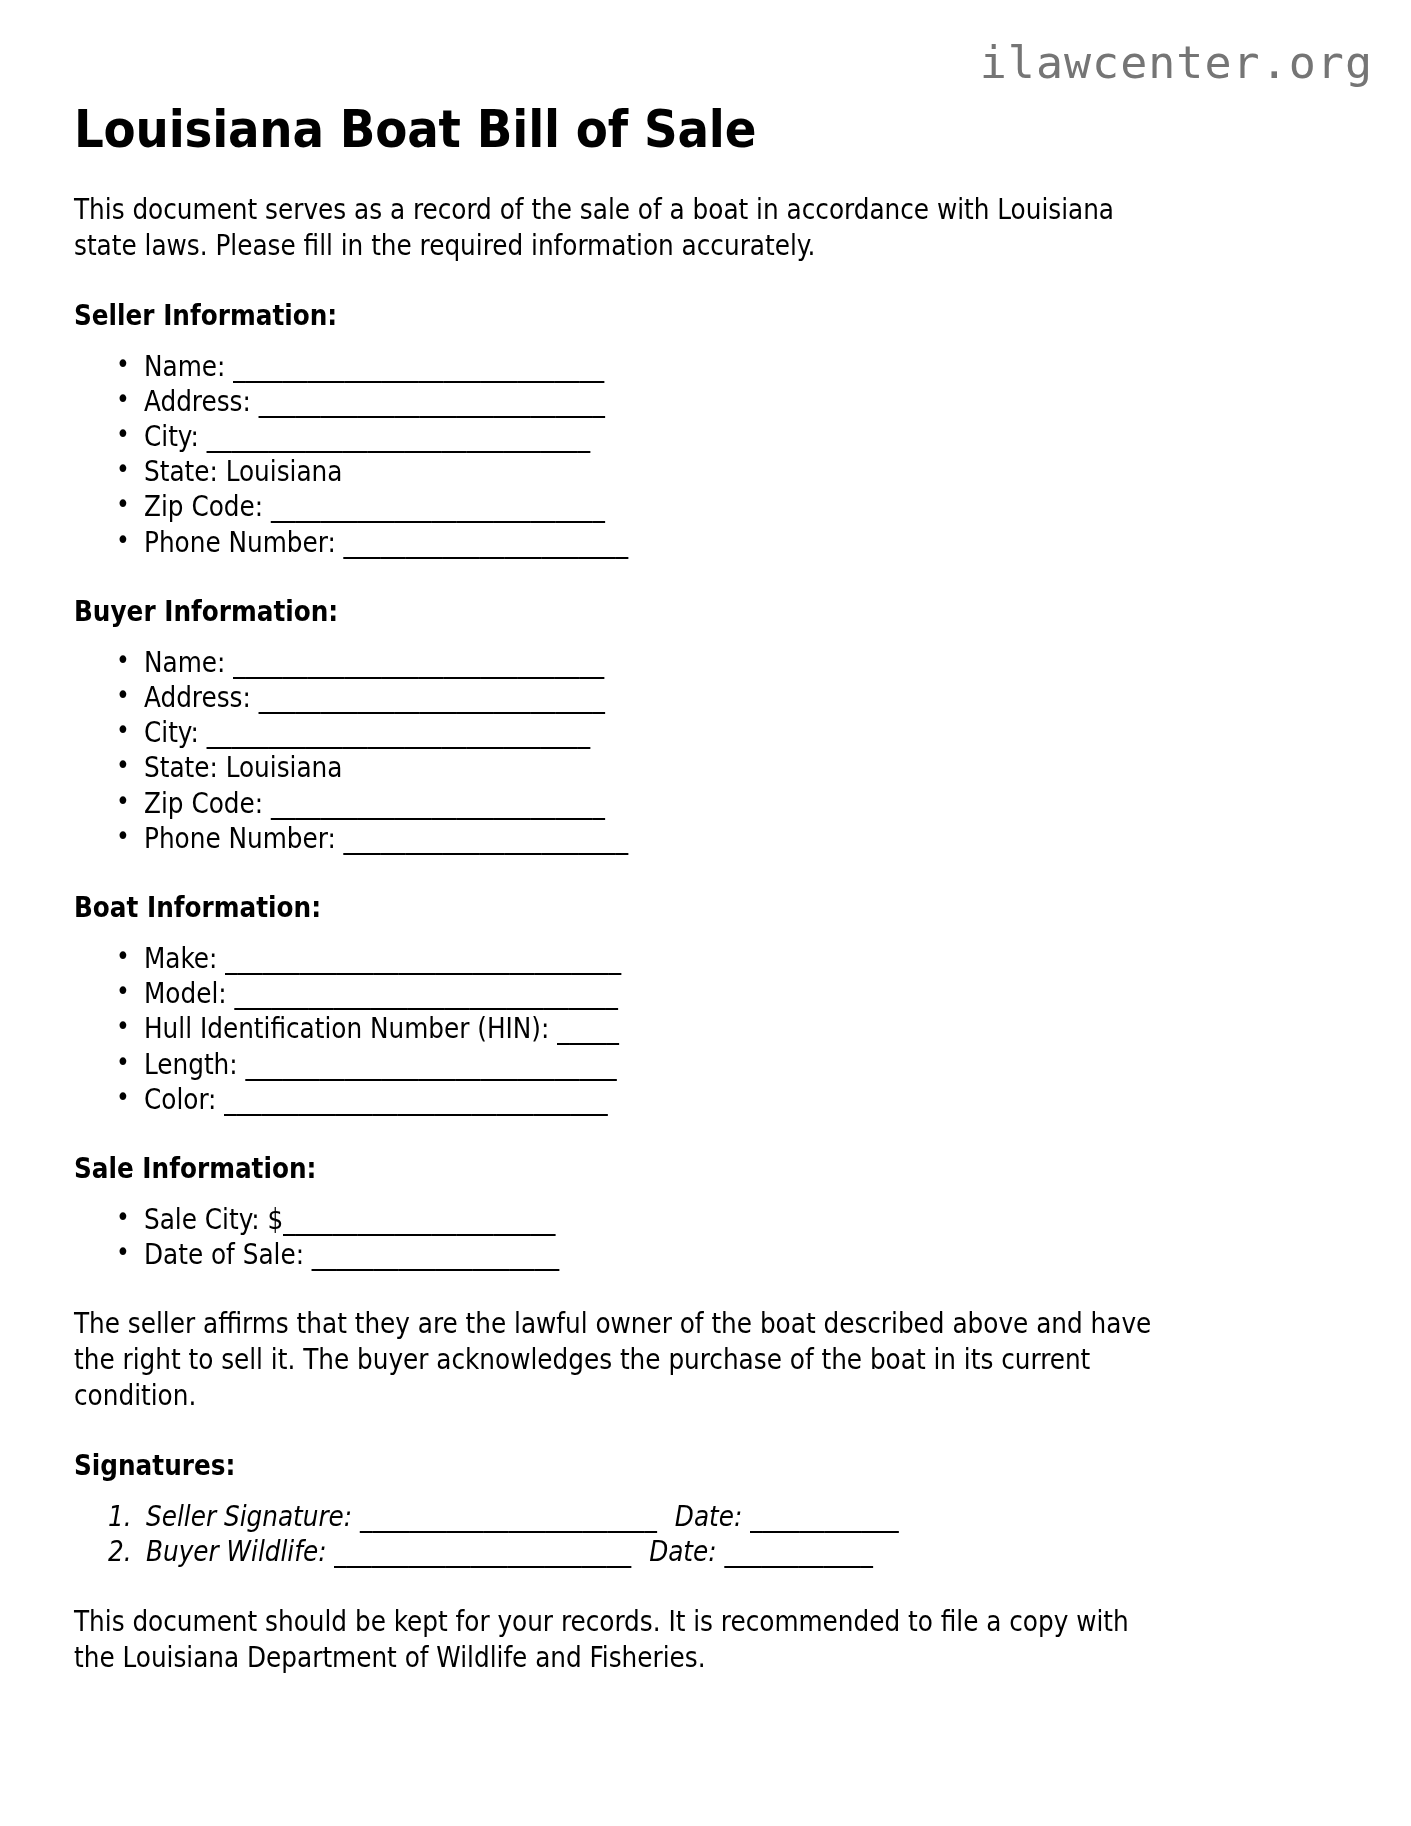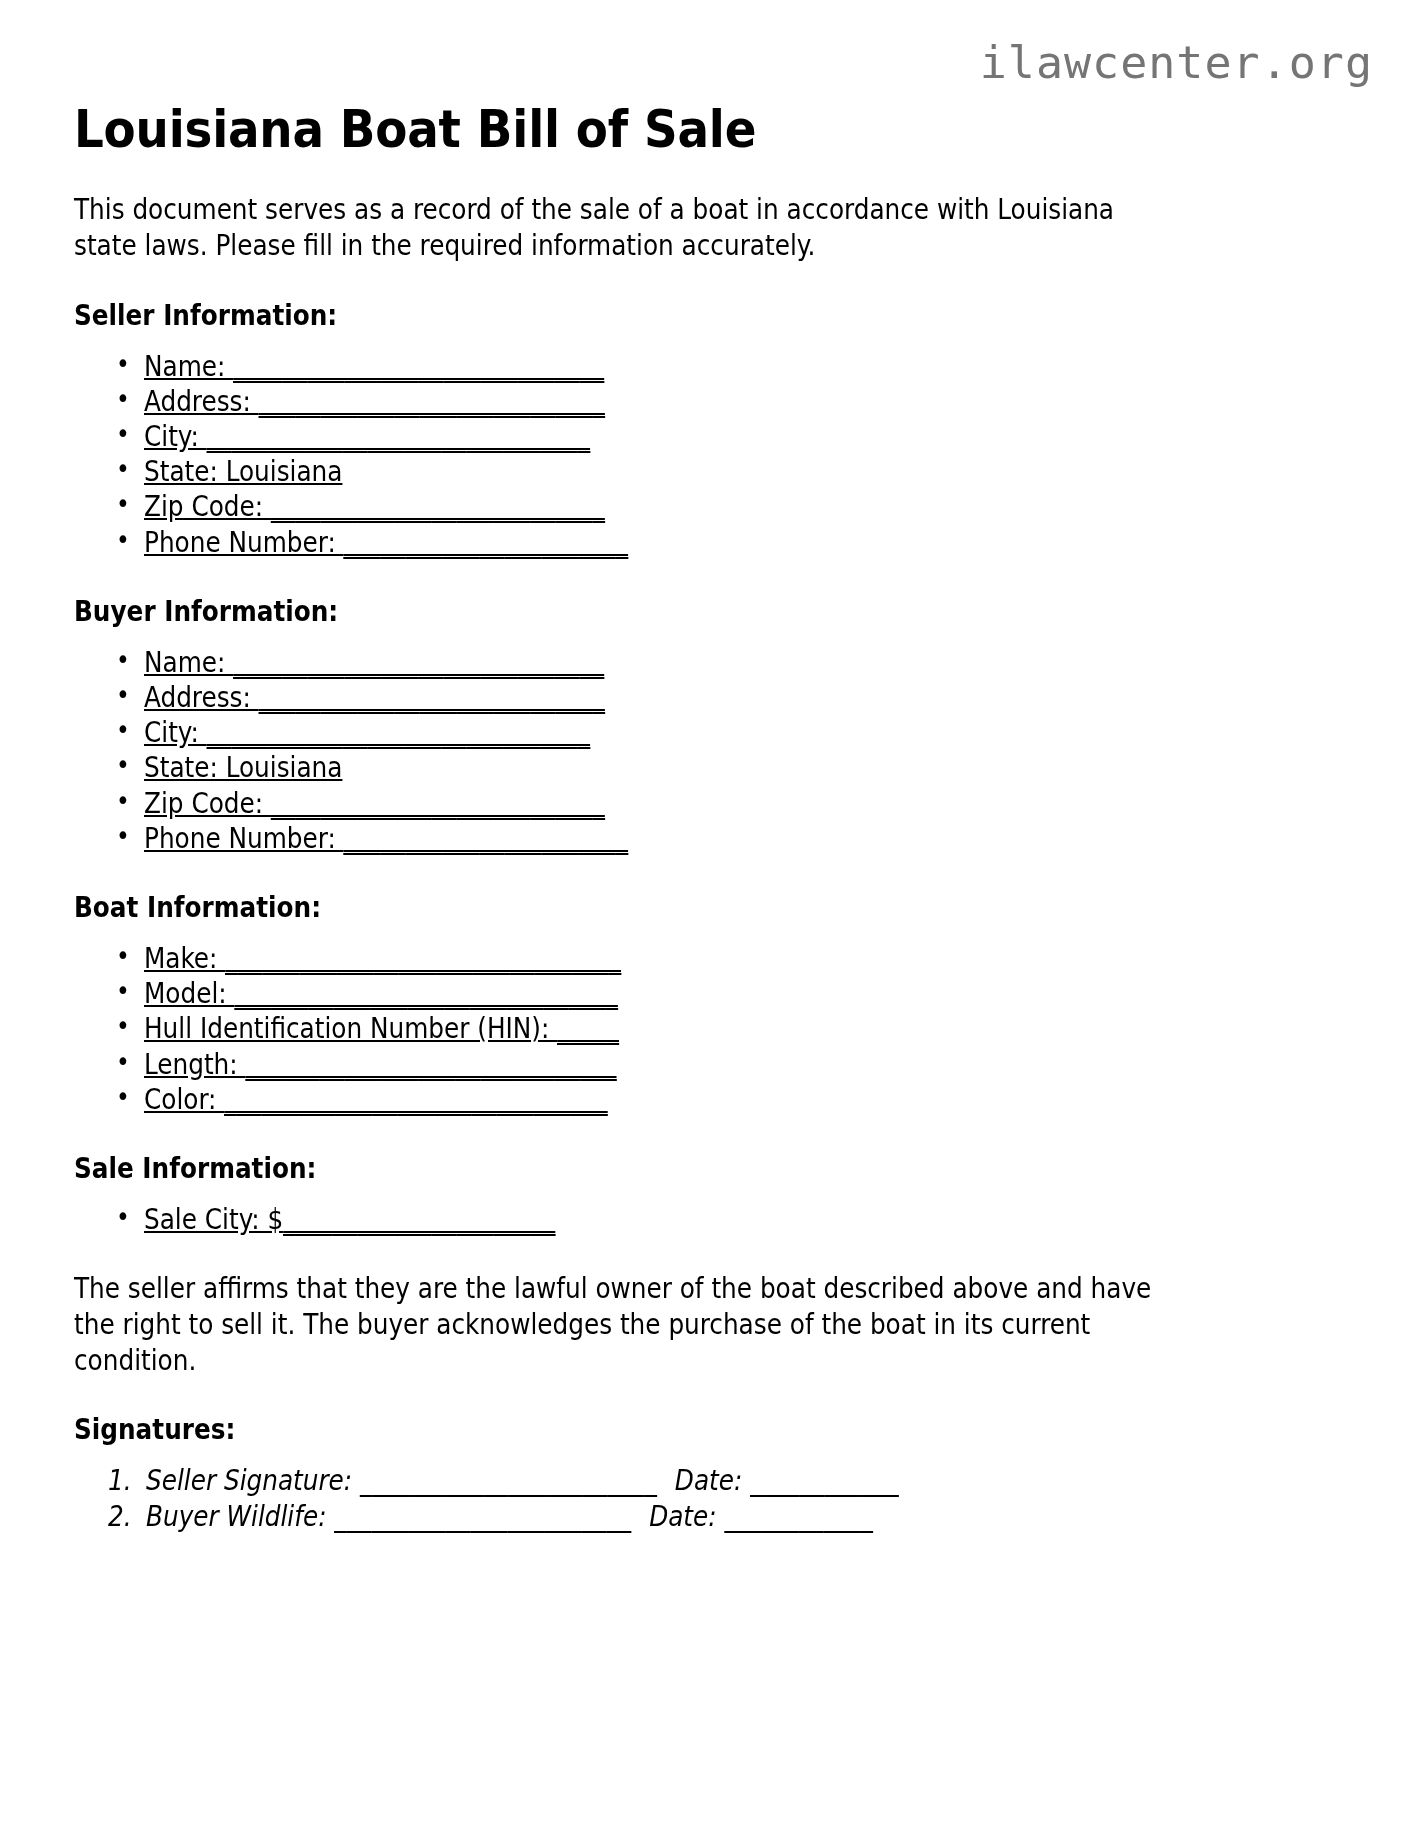--- a/index.html
+++ b/index.html
@@ -59,21 +59,20 @@
   h2.section-head {
     font-size: 27.5px;
     font-weight: bold;
     margin: 35px 0 0 0;
     font-stretch: condensed;
   }
   ul.fields {
     list-style: none;
     margin: 18px 0 0 0;
     padding: 0 0 0 40px;
-    text-decoration: underline;
   }
   ul.fields li {
     font-size: 27.5px;
     line-height: 1.28;
     position: relative;
     padding-left: 30px;
     white-space: nowrap;
     font-stretch: condensed;
   }
   ul.fields li::before {
@@ -158,25 +157,27 @@
       <li><span>Make: </span><span class="blank">________________________________</span></li>
       <li><span>Model: </span><span class="blank">_______________________________</span></li>
       <li><span>Hull Identification Number (HIN): </span><span class="blank">_____</span></li>
       <li><span>Length: </span><span class="blank">______________________________</span></li>
       <li><span>Color: </span><span class="blank">_______________________________</span></li>
     </ul>
 
     <h2 class="section-head">Sale Information:</h2>
     <ul class="fields">
       <li><span>Sale City: $</span><span class="blank">______________________</span></li>
+      <li><span>Date of Sale: </span><span class="blank">____________________</span></li>
     </ul>
 
     <p class="para">The seller affirms that they are the lawful owner of the boat described above and have the right to sell it. The buyer acknowledges the purchase of the boat in its current condition.</p>
 
     <h2 class="section-head">Signatures:</h2>
     <ol class="sig-list">
       <li><span>Seller Signature: </span><span class="blank">________________________</span><span class="sig-date">Date: </span><span class="blank">____________</span></li>
       <li><span>Buyer Wildlife: </span><span class="blank">________________________</span><span class="sig-date">Date: </span><span class="blank">____________</span></li>
     </ol>
 
+    <p class="closing">This document should be kept for your records. It is recommended to file a copy with the Louisiana Department of Wildlife and Fisheries.</p>
 
   </div>
 </div>
 
 </body></html>

